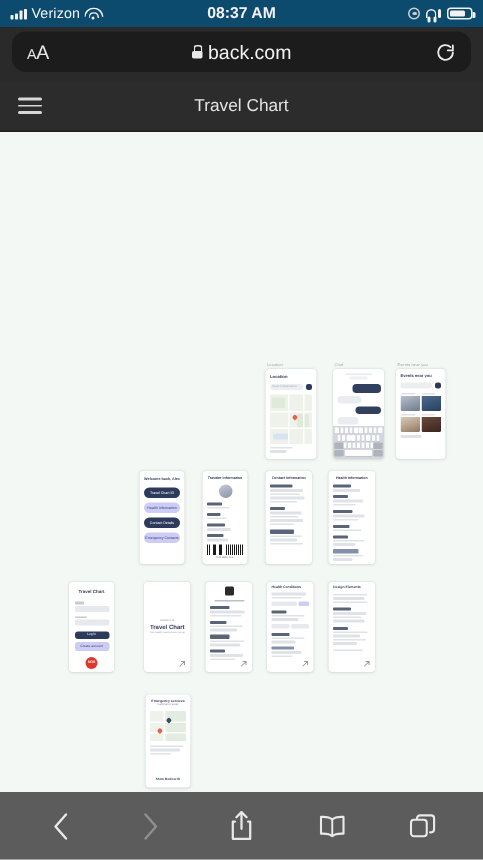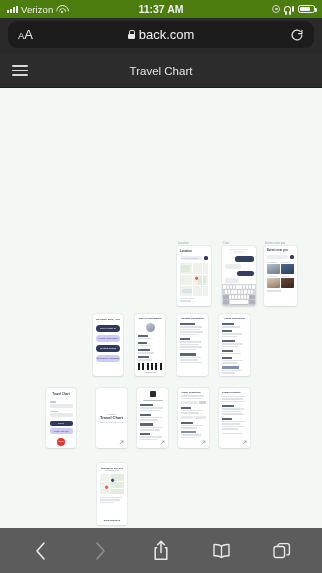--- a/index.html
+++ b/index.html
@@ -6,21 +6,21 @@
   html, body {
     width: 322px; height: 573px;
     font-family: "Liberation Sans", sans-serif;
     background: #efefef;
     overflow: hidden;
   }
   .phone { width: 322px; height: 573px; position: relative; display: flex; flex-direction: column; background: #2a2a2a; }
 
   
   .statusbar {
-    height: 18px; background: #4d7c0f; color: #f2f2f2;
+    height: 18px; background: #0c4a6e; color: #f2f2f2;
     display: flex; align-items: center; padding: 0 7px;
     font-size: 9.5px; flex: 0 0 18px; justify-content: center;
   }
   .sb-left { display: flex; align-items: center; gap: 3px; }
   .sig { display: flex; align-items: flex-end; gap: 1px; height: 8px; }
   .sig i { width: 2px; background: #f2f2f2; border-radius: .5px; display: block; }
   .sig i:nth-child(1){height:3px} .sig i:nth-child(2){height:4.5px}
   .sig i:nth-child(3){height:6px} .sig i:nth-child(4){height:7.5px}
   .carrier { font-size: 9.5px; letter-spacing: .1px; }
   .wifi { position: relative; width: 11px; height: 8px; }
@@ -147,21 +147,21 @@
           <i></i>
           <i></i>
           <i></i>
           <i></i>
         </span>
       <span class="carrier">Verizon</span>
       <span class="wifi">
           <b></b>
         </span>
     </div>
-    <div class="sb-center">11:37 AM</div>
+    <div class="sb-center">08:37 AM</div>
     <div class="sb-right">
       <span class="loc-ico"></span>
       <span class="hp-ico">
           <span class="band"></span>
           <span class="bar"></span>
         </span>
       <span class="batt">
           <span></span>
         </span>
     </div>

